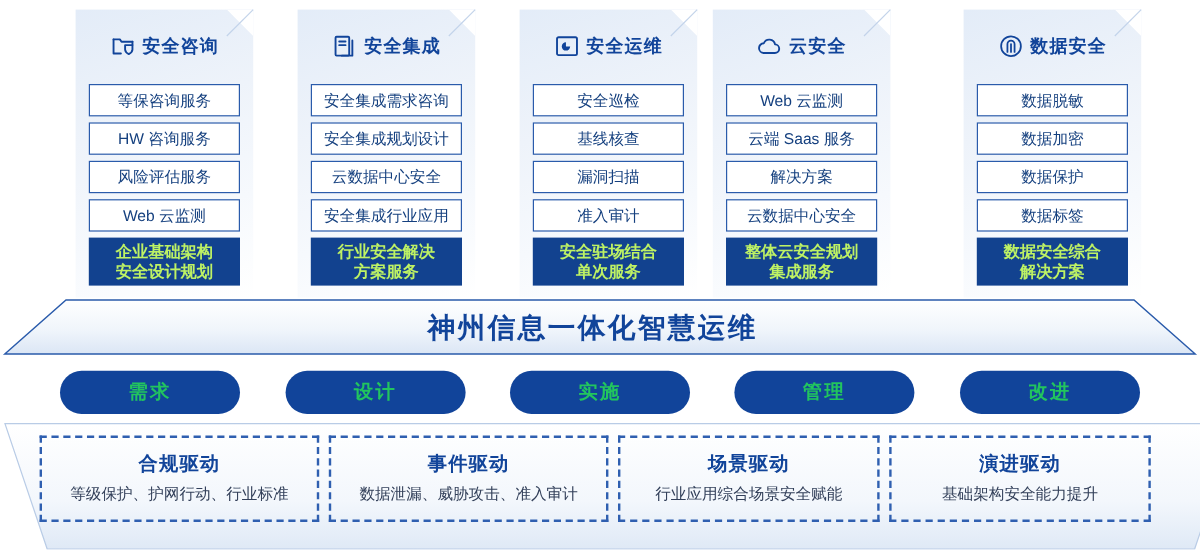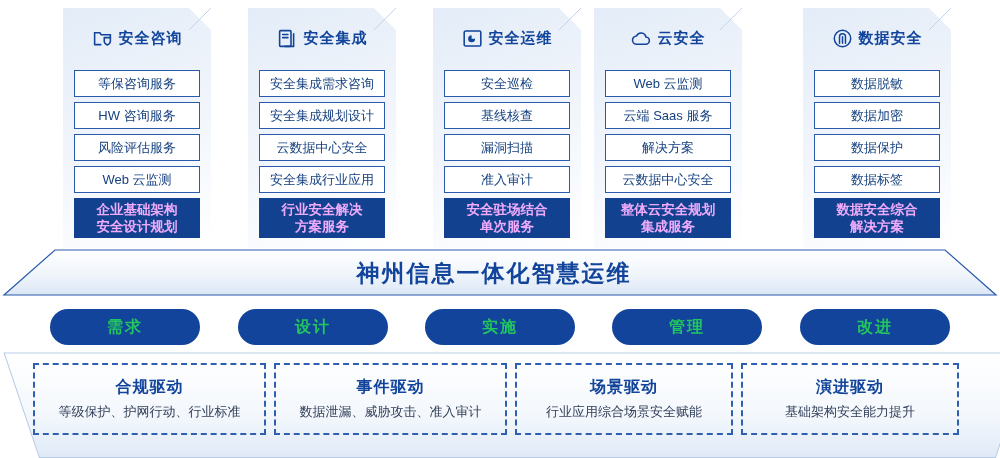--- a/index.html
+++ b/index.html
@@ -104,21 +104,21 @@
   .item-highlight {
     box-sizing: border-box;
     width: 126px;
     height: 40px;
     margin-top: 3px;
     background: #12428f;
     display: flex;
     flex-direction: column;
     align-items: center;
     justify-content: center;
-    color: #f0abfc;
+    color: #bef264;
     font-size: 13.5px;
     font-weight: bold;
     line-height: 17px;
     white-space: nowrap;
   }
 
   
   .banner {
     position: absolute;
     left: 0;

